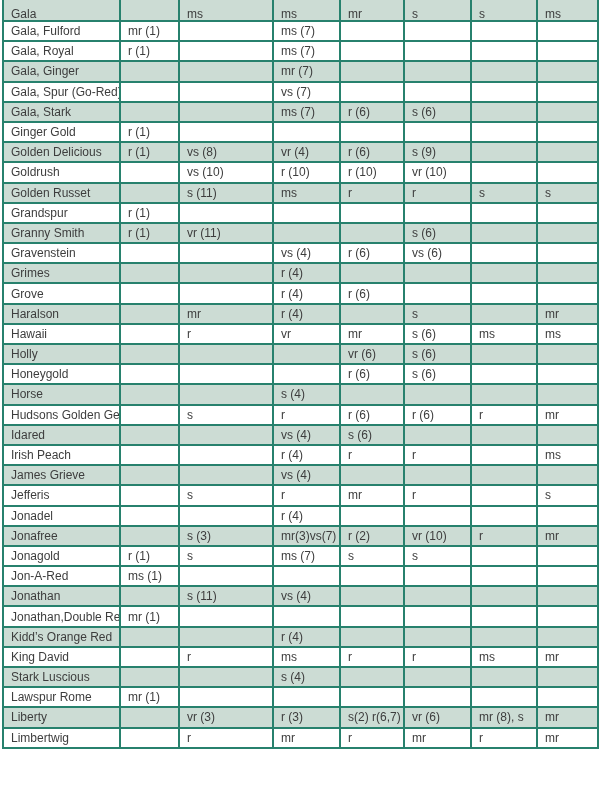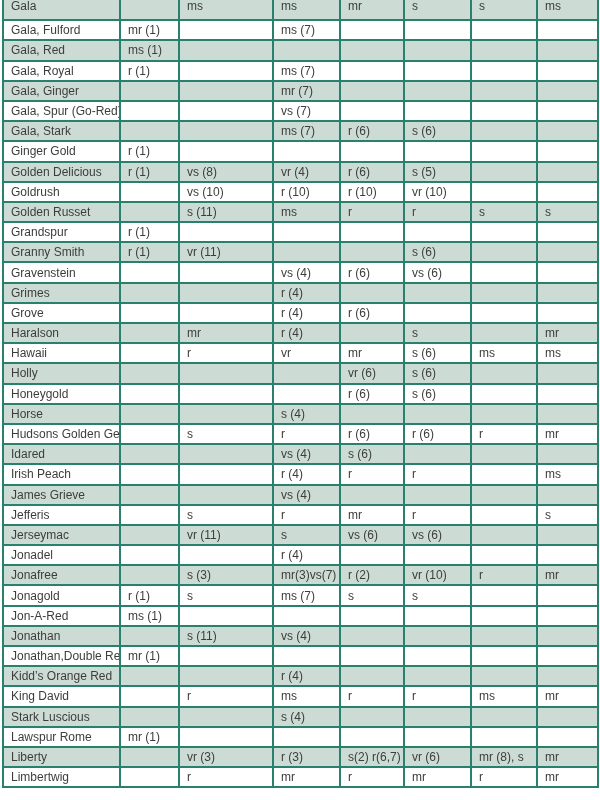--- a/index.html
+++ b/index.html
@@ -28,21 +28,21 @@
     line-height:1;
   }
   table.resist tr{height:20.2px;}
   tr.band td{background:#ccdcd4;}
   tr.plain td{background:#ffffff;}
   
   tr.clip-top{height:13px;}
   tr.clip-top td{
     border-top:0;
     vertical-align:top;
-    padding-top:0;
+    padding-top:8px;
     line-height:12px;
   }
   td.val{padding-left:6px;}
 </style>
 </head>
 <body>
 
 <div class="page">
   <table class="resist">
     <colgroup id="cols">
@@ -69,30 +69,20 @@
         <tr class="plain">
           <td>Gala, Fulford</td>
           <td class="val">mr (1)</td>
           <td class="val"></td>
           <td class="val">ms (7)</td>
           <td class="val"></td>
           <td class="val"></td>
           <td class="val"></td>
           <td class="val"></td>
         </tr>
-        <tr class="band">
-          <td>Gala, Red</td>
-          <td class="val">ms (1)</td>
-          <td class="val"></td>
-          <td class="val"></td>
-          <td class="val"></td>
-          <td class="val"></td>
-          <td class="val"></td>
-          <td class="val"></td>
-        </tr>
         <tr class="plain">
           <td>Gala, Royal</td>
           <td class="val">r (1)</td>
           <td class="val"></td>
           <td class="val">ms (7)</td>
           <td class="val"></td>
           <td class="val"></td>
           <td class="val"></td>
           <td class="val"></td>
         </tr>
@@ -135,21 +125,21 @@
           <td class="val"></td>
           <td class="val"></td>
           <td class="val"></td>
         </tr>
         <tr class="band">
           <td>Golden Delicious</td>
           <td class="val">r (1)</td>
           <td class="val">vs (8)</td>
           <td class="val">vr (4)</td>
           <td class="val">r (6)</td>
-          <td class="val">s (5)</td>
+          <td class="val">s (9)</td>
           <td class="val"></td>
           <td class="val"></td>
         </tr>
         <tr class="plain">
           <td>Goldrush</td>
           <td class="val"></td>
           <td class="val">vs (10)</td>
           <td class="val">r (10)</td>
           <td class="val">r (10)</td>
           <td class="val">vr (10)</td>
@@ -308,30 +298,20 @@
         </tr>
         <tr class="plain">
           <td>Jefferis</td>
           <td class="val"></td>
           <td class="val">s</td>
           <td class="val">r</td>
           <td class="val">mr</td>
           <td class="val">r</td>
           <td class="val"></td>
           <td class="val">s</td>
-        </tr>
-        <tr class="band">
-          <td>Jerseymac</td>
-          <td class="val"></td>
-          <td class="val">vr (11)</td>
-          <td class="val">s</td>
-          <td class="val">vs (6)</td>
-          <td class="val">vs (6)</td>
-          <td class="val"></td>
-          <td class="val"></td>
         </tr>
         <tr class="plain">
           <td>Jonadel</td>
           <td class="val"></td>
           <td class="val"></td>
           <td class="val">r (4)</td>
           <td class="val"></td>
           <td class="val"></td>
           <td class="val"></td>
           <td class="val"></td>

